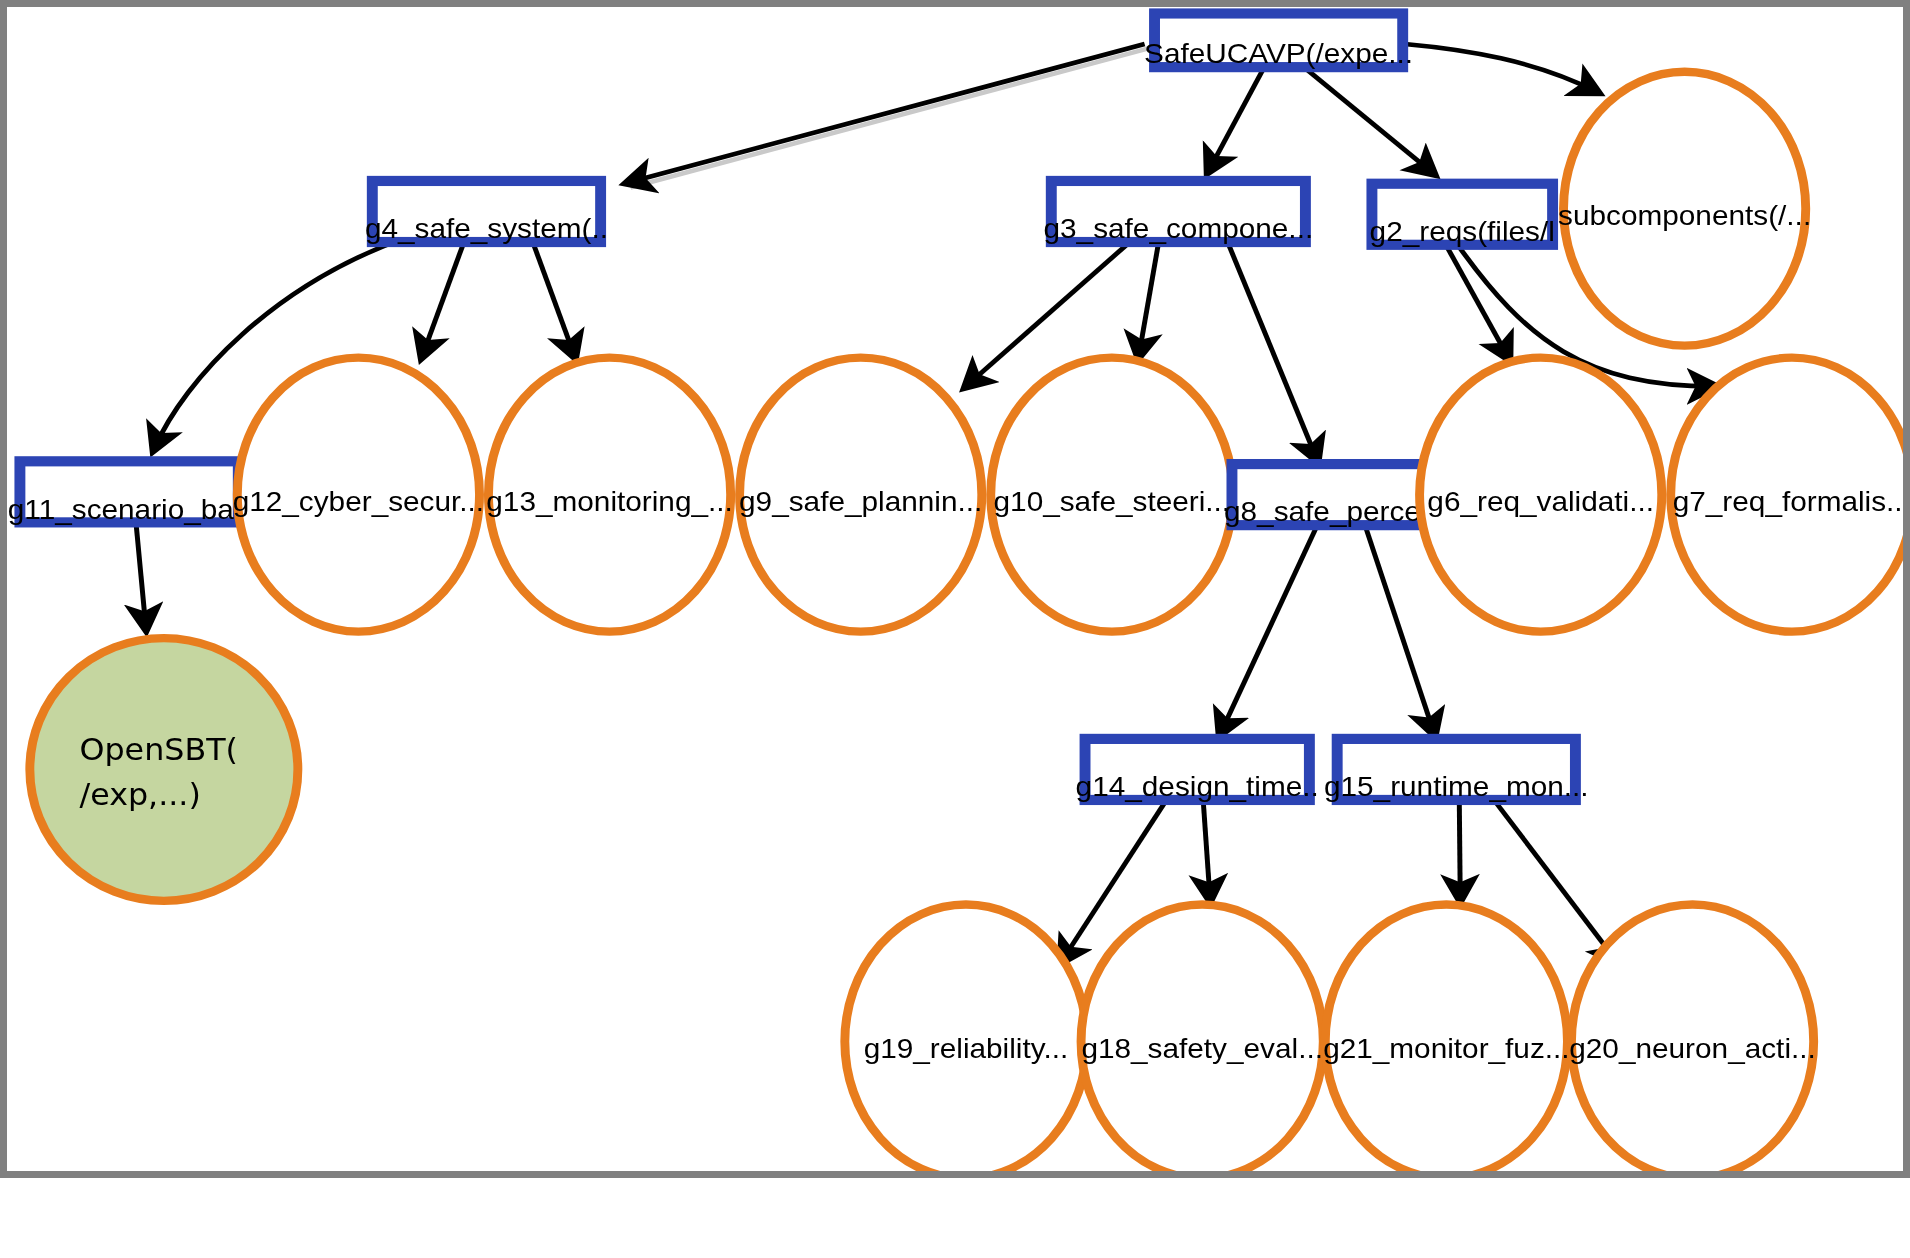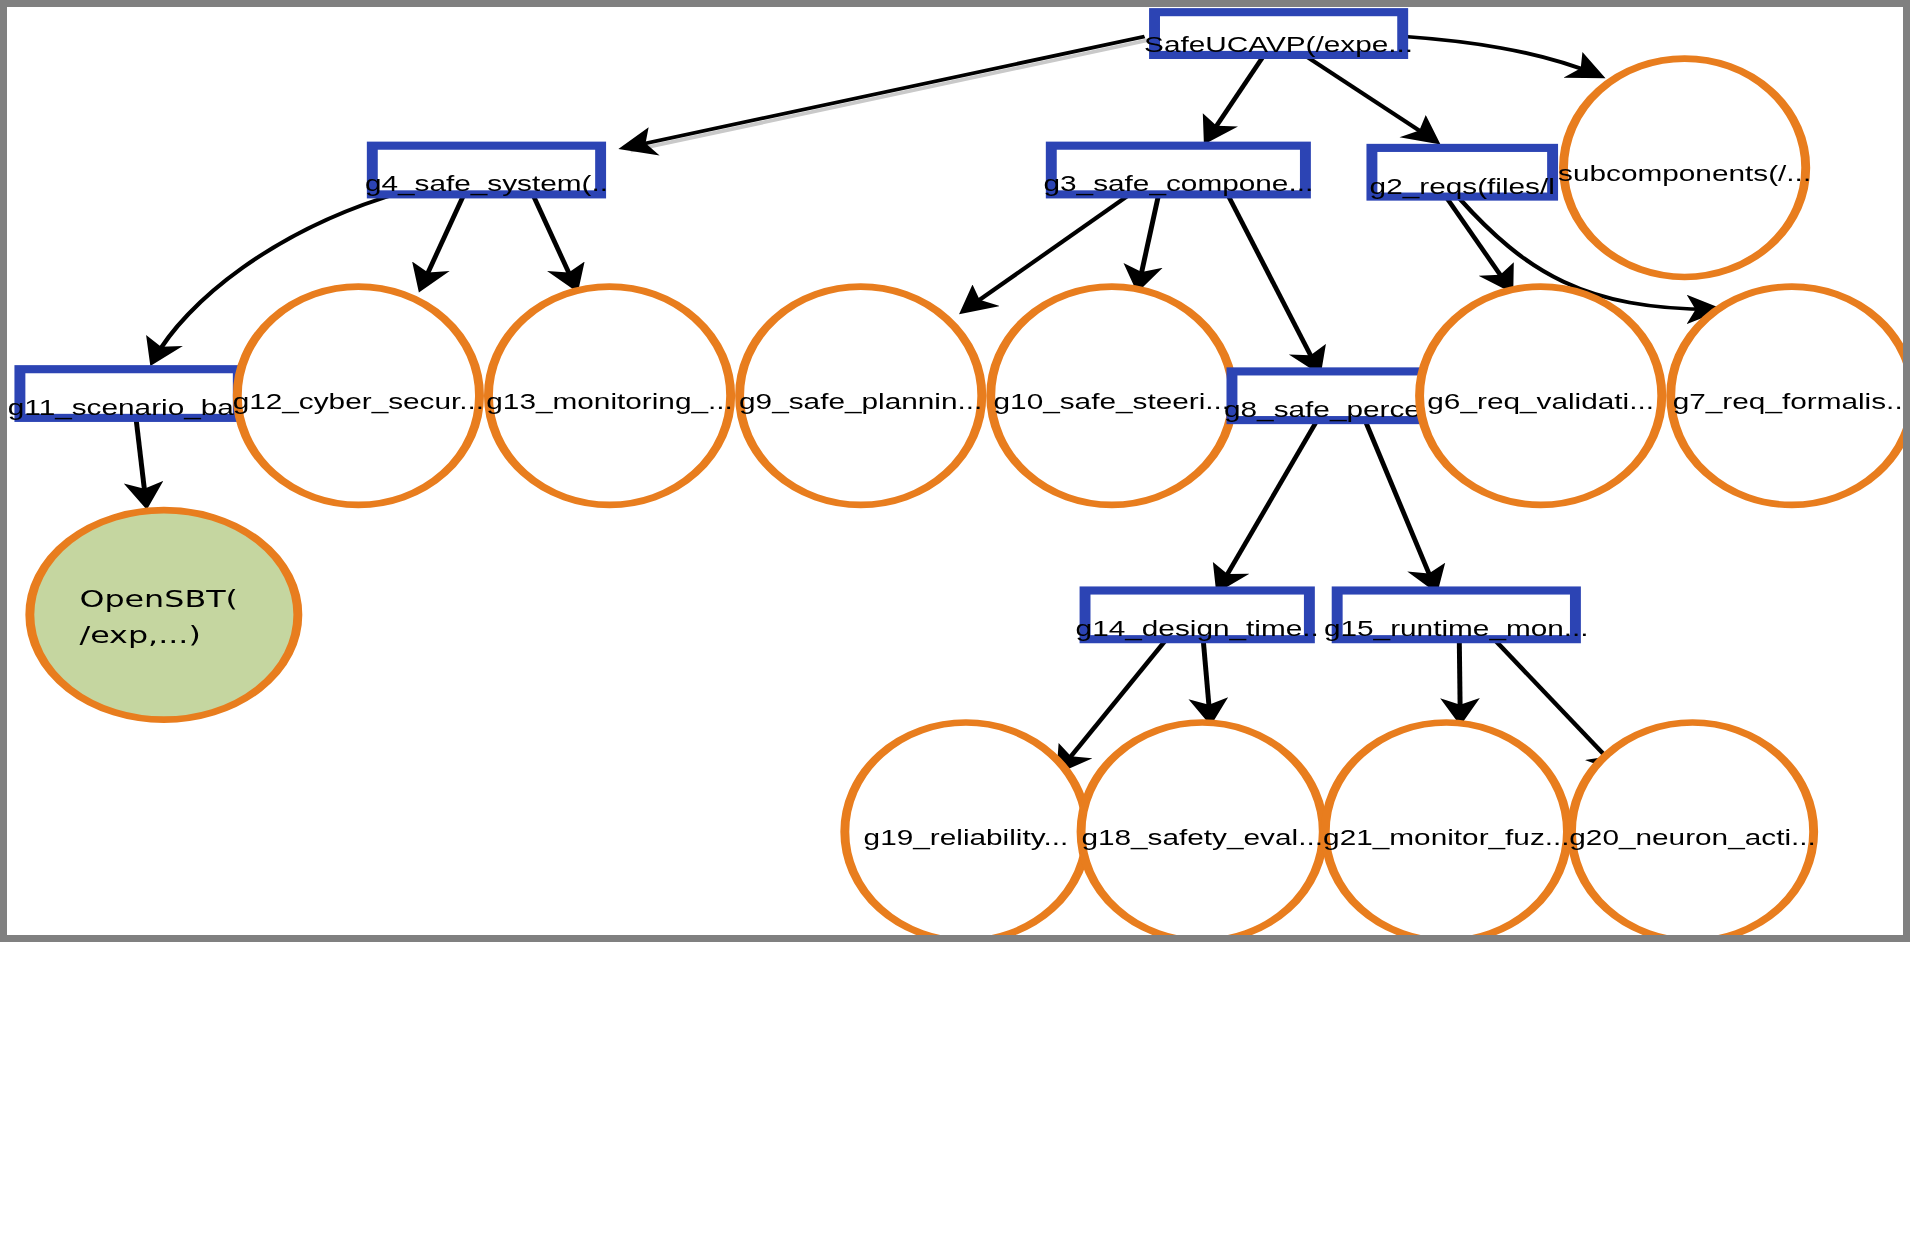--- a/index.html
+++ b/index.html
@@ -4,21 +4,21 @@
 <style>
   html, body {
     margin: 0;
     padding: 0;
     background: #ffffff;
     font-family: "Liberation Sans", sans-serif;
   }
   #canvas-frame {
     position: relative;
     width: 1910px;
-    height: 942px;
+    height: 1178px;
     box-sizing: border-box;
     border: 7px solid #808080;
     background: #ffffff;
     overflow: hidden;
   }
   #graph-svg {
     position: absolute;
     left: 0;
     top: 0;
     width: 100%;

